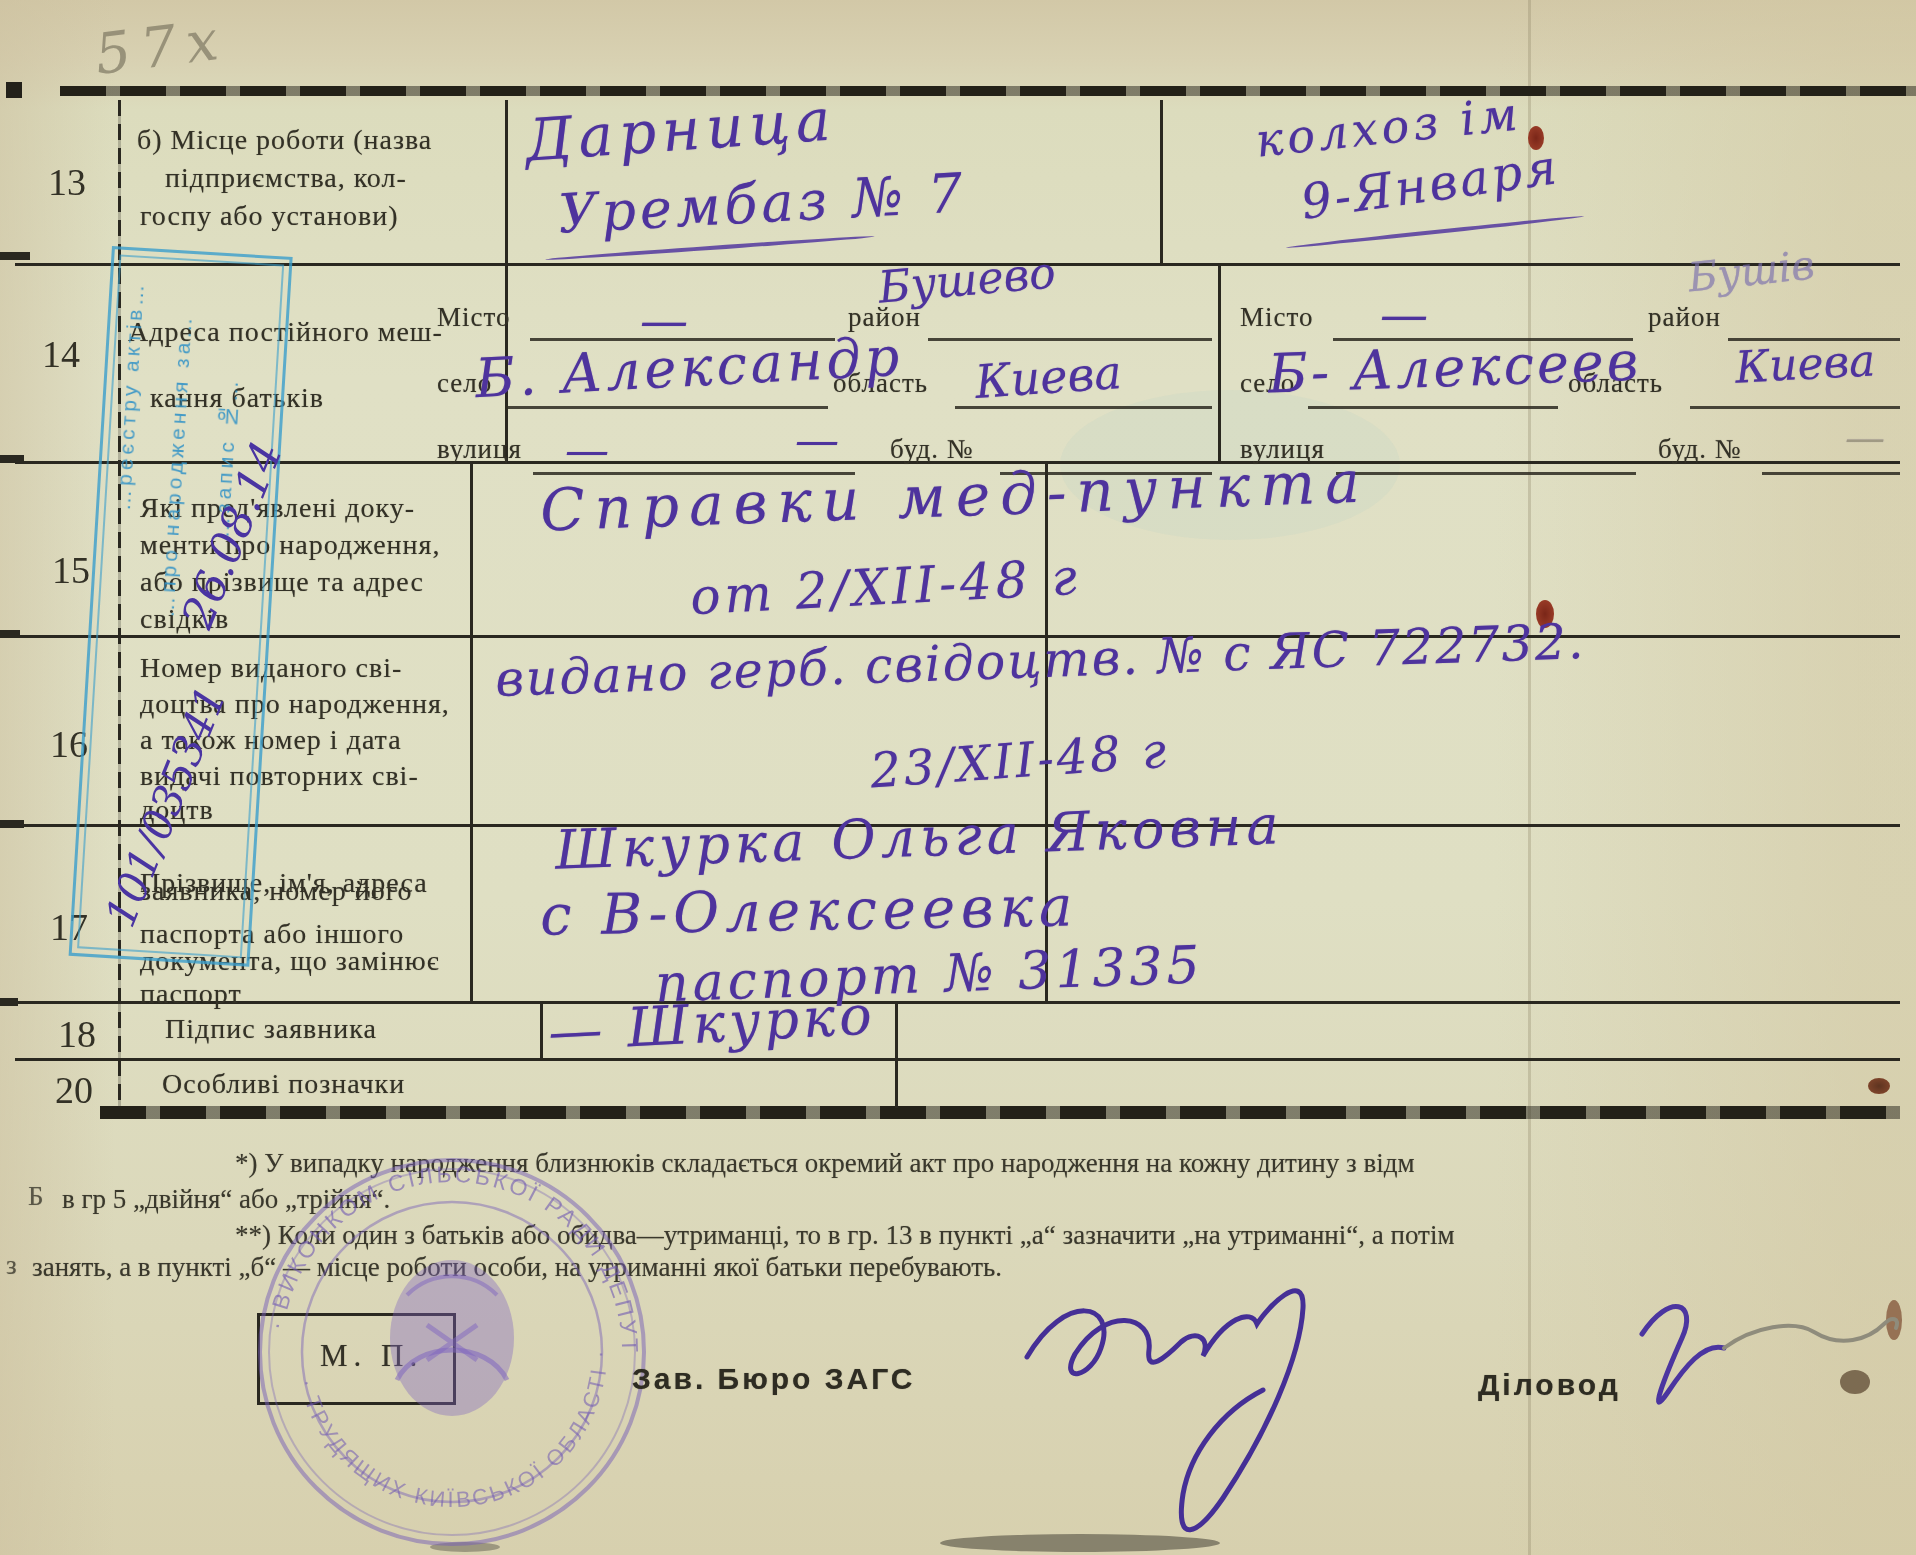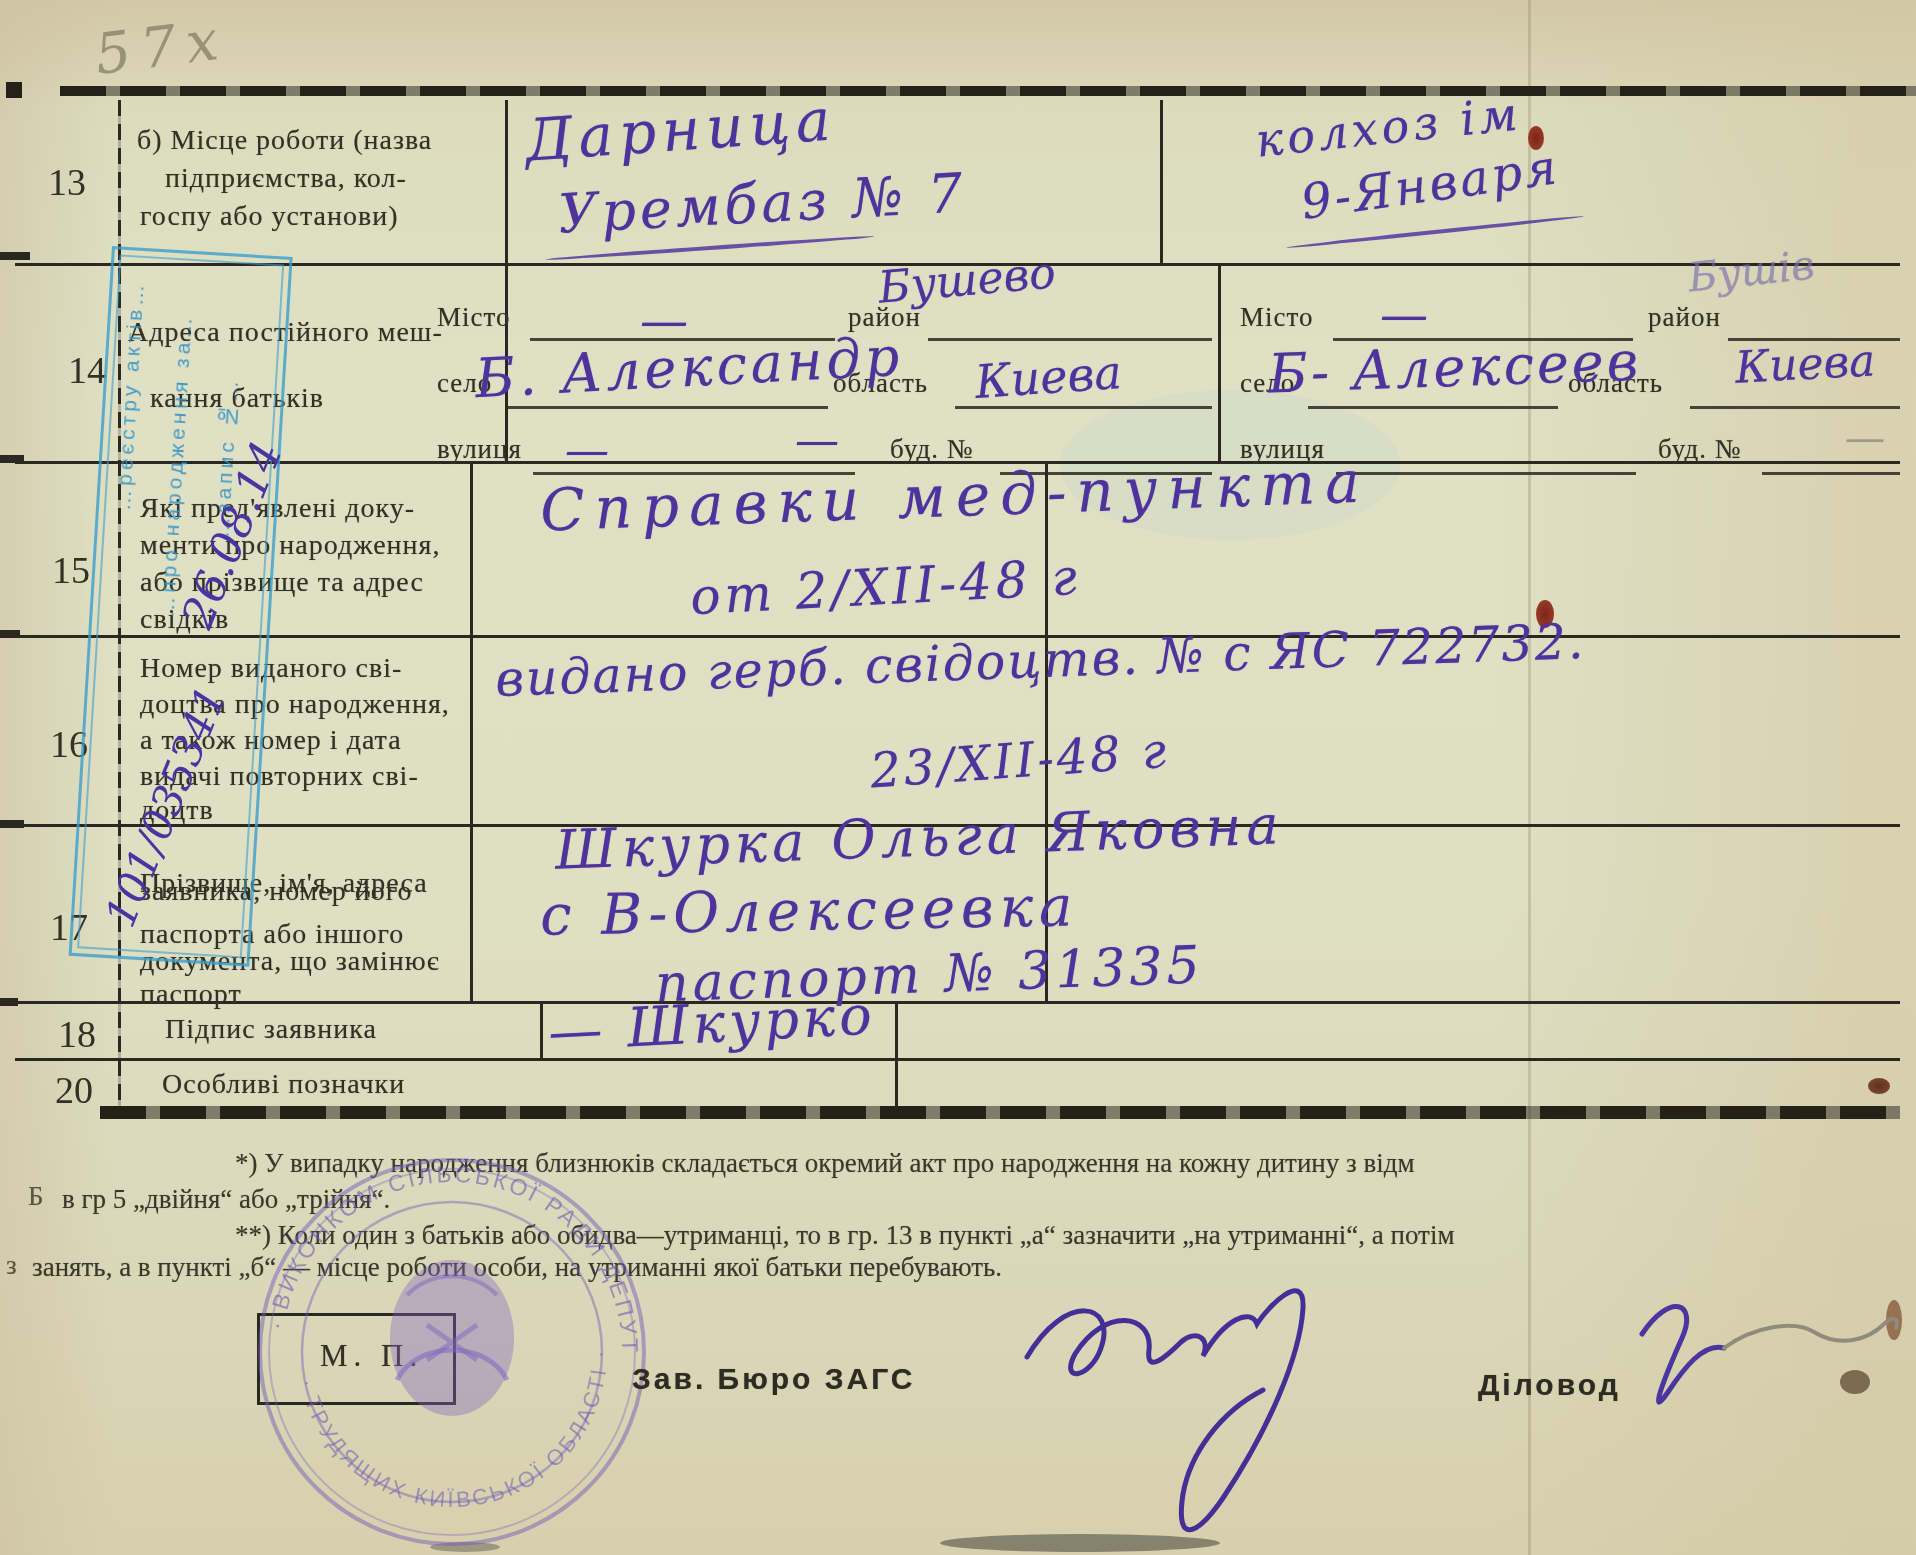--- a/index.html
+++ b/index.html
@@ -85,21 +85,21 @@
     <span class="print" style="left:140px;top:200px;">госпу або установи)</span>
     <span class="hw" style="left:525px;top:96px;font-size:58px;letter-spacing:6px;transform:rotate(-4deg);">Дарница</span>
     <span class="hw" style="left:558px;top:172px;font-size:54px;letter-spacing:4px;transform:rotate(-3deg);">Урембаз № 7</span>
     <div class="hwline" style="left:545px;top:246px;width:330px;transform:rotate(-4deg);"></div>
     <span class="hw" style="left:1255px;top:100px;font-size:46px;letter-spacing:4px;transform:rotate(-6deg);">колхоз ім</span>
     <span class="hw" style="left:1300px;top:156px;font-size:48px;letter-spacing:3px;transform:rotate(-8deg);">9-Января</span>
     <div class="hwline" style="left:1285px;top:230px;width:300px;transform:rotate(-6deg);"></div>
   </div>
 
   <div>
-    <span class="num" style="left:42px;top:348px;margin-left:26px;">14</span>
+    <span class="num" style="left:42px;top:332px;">14</span>
     <span class="print" style="left:128px;top:316px;">Адреса постійного меш-</span>
     <span class="print" style="left:150px;top:382px;">кання батьків</span>
 
     <span class="print" style="left:437px;top:302px;font-size:27px;">Місто</span>
     <div class="fl" style="left:530px;top:338px;width:305px;"></div>
     <span class="print" style="left:848px;top:302px;font-size:27px;">район</span>
     <div class="fl" style="left:928px;top:338px;width:284px;"></div>
     <span class="print" style="left:437px;top:368px;font-size:27px;">село</span>
     <div class="fl" style="left:505px;top:406px;width:323px;"></div>
     <span class="print" style="left:833px;top:368px;font-size:27px;">область</span>

